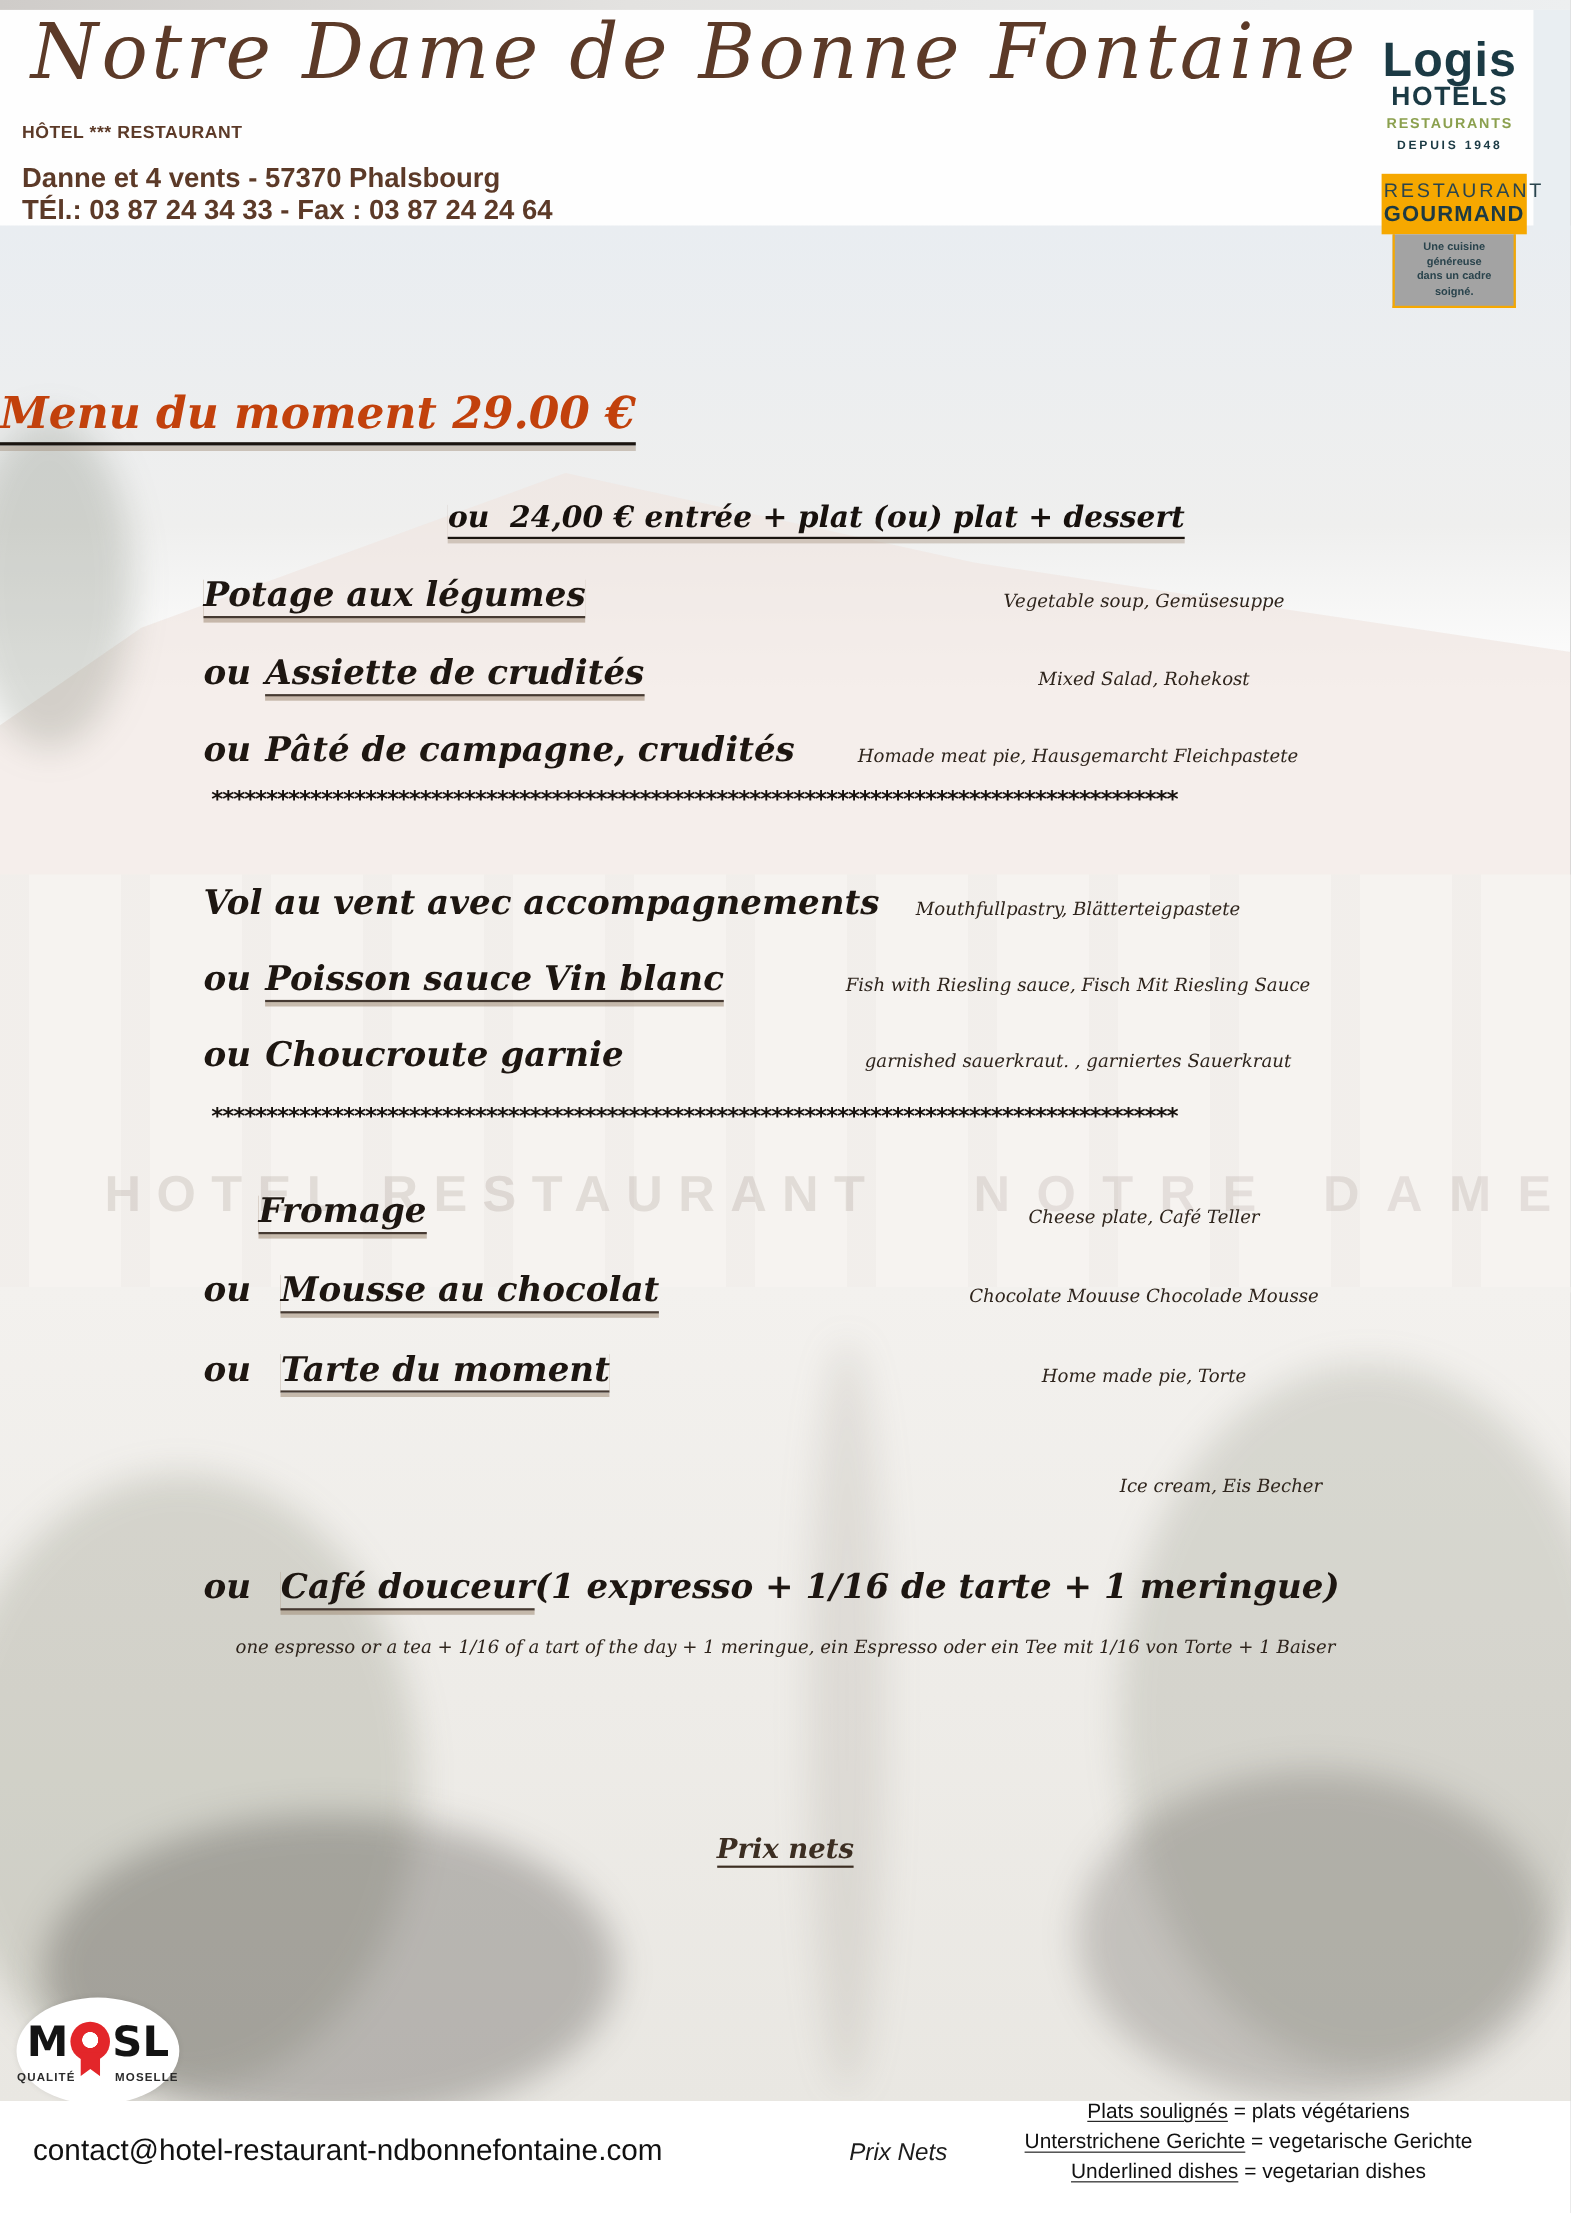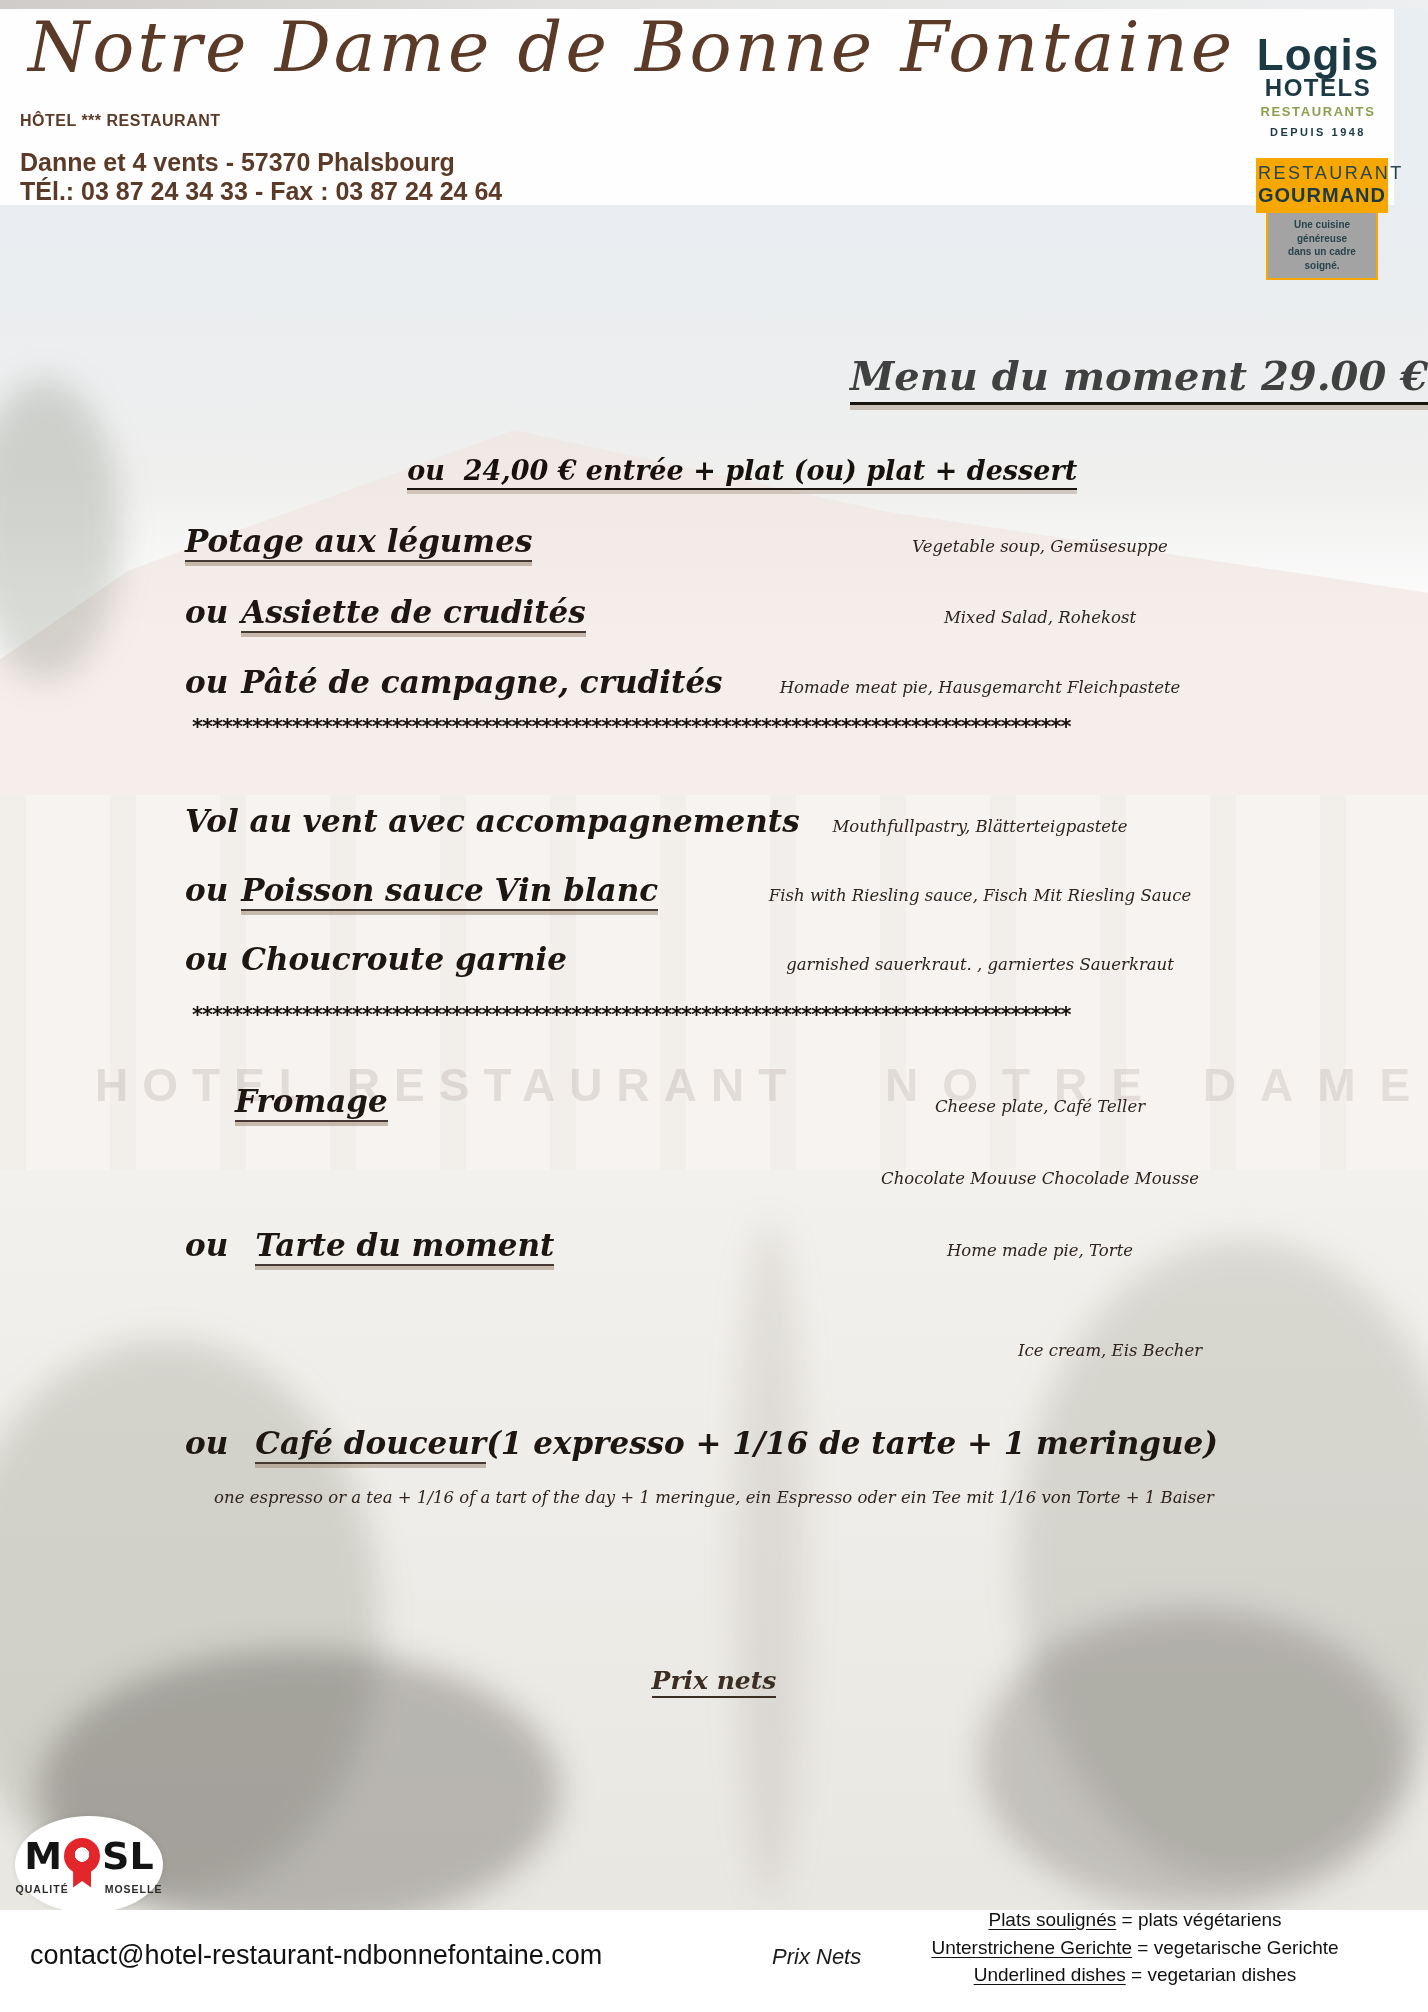--- a/index.html
+++ b/index.html
@@ -53,22 +53,22 @@
 
   .gourmand { position:absolute; left:1256px; top:158px; width:132px; text-align:center; }
   .gourmand-box { background:#f6a800; padding:5px 2px 6px; }
   .gourmand-l1 { font-size:18px; letter-spacing:2.5px; color:#2a444d; }
   .gourmand-l2 { font-size:20px; font-weight:800; letter-spacing:1px; color:#1d3a43; }
   .gourmand-tag { margin:0 10px; background:#a3a3a3; border:2px solid #f6a800; border-top:none;
     padding:5px 2px 6px; font-size:10px; font-weight:bold; color:#2a444d; line-height:1.35; }
 
   
   .serifit { font-family:"DejaVu Serif", serif; font-style:italic; }
-  .menu-title { position:absolute; top:352px; left:0; width:100%; text-align:right;
-    font-size:40px; font-weight:700; color:#404040; }
+  .menu-title { position:absolute; top:352px; left:0; width:100%; text-align:left;
+    font-size:40px; font-weight:700; color:#c2410c; }
   .menu-title .u-title { border-bottom:3px solid #1a140f; box-shadow:0 5px 0 rgba(160,140,120,.45);
     padding-bottom:3px; }
   .menu-subtitle { position:absolute; top:424px; left:0; width:100%; text-align:center;
     font-size:27px; font-weight:700; color:#17110d; white-space:pre; }
   .menu-subtitle .u-title { border-bottom:2px solid #1a140f; box-shadow:0 4px 0 rgba(160,140,120,.4);
     padding-bottom:2px; }
 
   .row { position:absolute; left:0; width:100%; height:50px; }
   .dish { position:absolute; left:185px; top:0; font-size:31px; font-weight:700; color:#1d1611;
     white-space:nowrap; }
@@ -195,20 +195,21 @@
       <div class="trans serifit t-l">garnished sauerkraut. , garniertes Sauerkraut</div>
     </div>
 
     <div class="sep" style="top:1003px">****************************************************************************************</div>
 
     <div class="row" style="top:1083px">
       <div class="dish serifit indent"><span class="u">Fromage</span></div>
       <div class="trans serifit">Cheese plate, Café Teller</div>
     </div>
     <div class="row wide" style="top:1155px">
+      <div class="dish serifit"><span class="prefix">ou</span><span class="u">Mousse au chocolat</span></div>
       <div class="trans serifit">Chocolate Mouuse Chocolade Mousse</div>
     </div>
     <div class="row wide" style="top:1227px">
       <div class="dish serifit"><span class="prefix">ou</span><span class="u">Tarte du moment</span></div>
       <div class="trans serifit">Home made pie, Torte</div>
     </div>
     <div class="row wide" style="top:1327px">
       <div class="trans serifit t-r">Ice cream, Eis Becher</div>
     </div>
     <div class="row wide" style="top:1425px">

